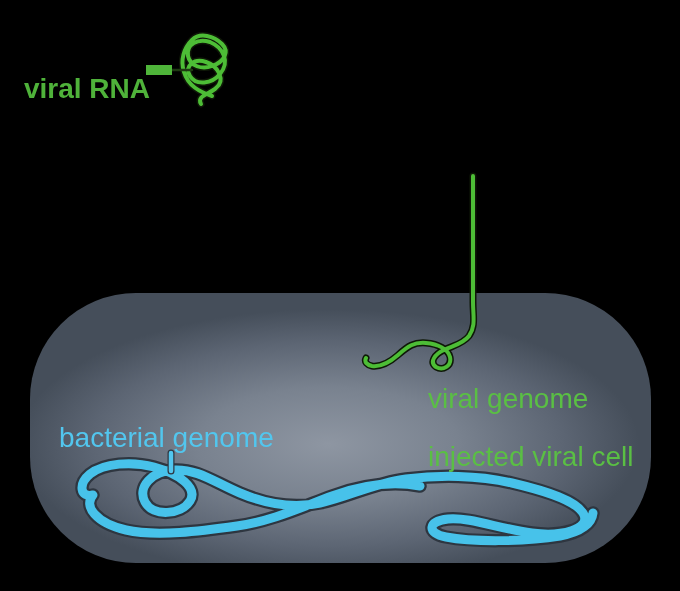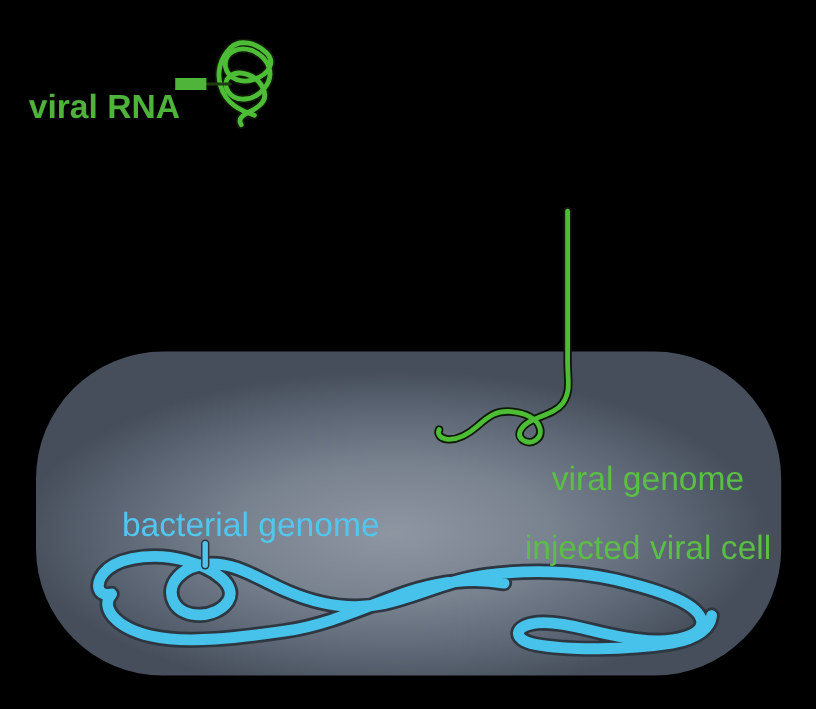--- a/index.html
+++ b/index.html
@@ -10,25 +10,25 @@
   }
   .stage{position:absolute;inset:0;width:680px;height:495px;}
   svg{position:absolute;left:0;top:0;display:block;}
   .label{position:absolute;white-space:pre-line;}
   .label-viral-source{
     left:18px;top:41px;width:132px;
     font-size:28px;font-weight:bold;line-height:32px;text-align:right;
   }
   .label-injection{
     left:428px;top:355px;width:224px;
-    font-size:28px;font-weight:normal;line-height:29px;text-align:center;
+    font-size:28px;font-weight:normal;line-height:29px;text-align:left;
   }
   .label-bacterial{
     left:59px;top:423px;width:300px;
-    font-size:28px;font-weight:normal;line-height:29px;text-align:center;
+    font-size:28px;font-weight:normal;line-height:29px;text-align:left;
   }
 </style>
 </head>
 <body>
 
 <div class="stage">
 
   <svg width="680" height="591" viewBox="0 0 680 591">
     <defs>
       <radialGradient id="cellGrad" cx="0.48" cy="0.56" rx="0.62" ry="0.75">

